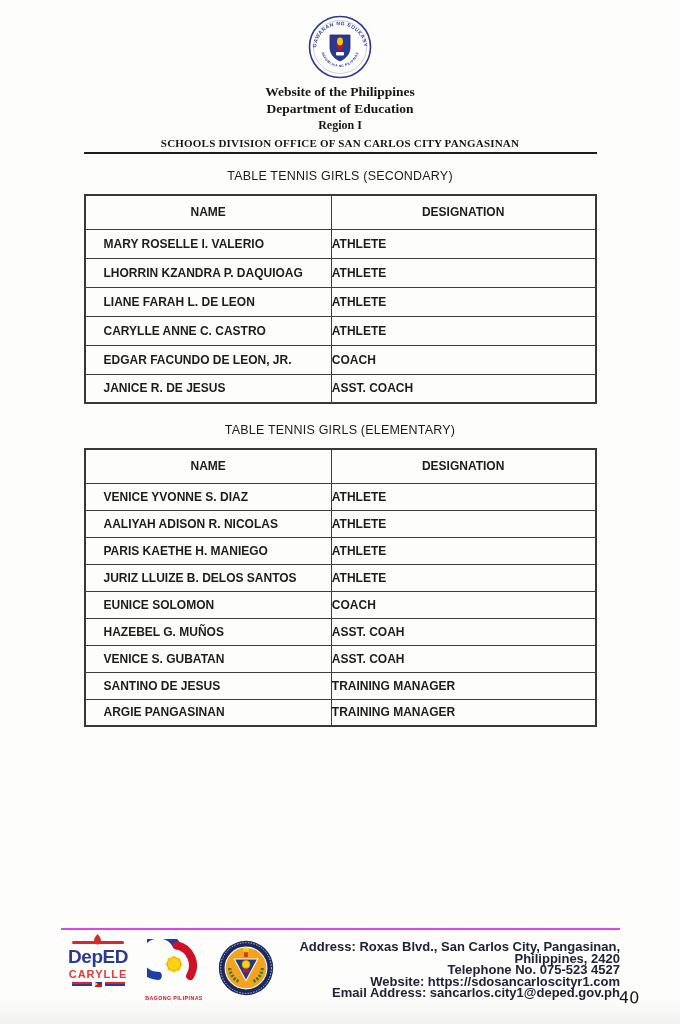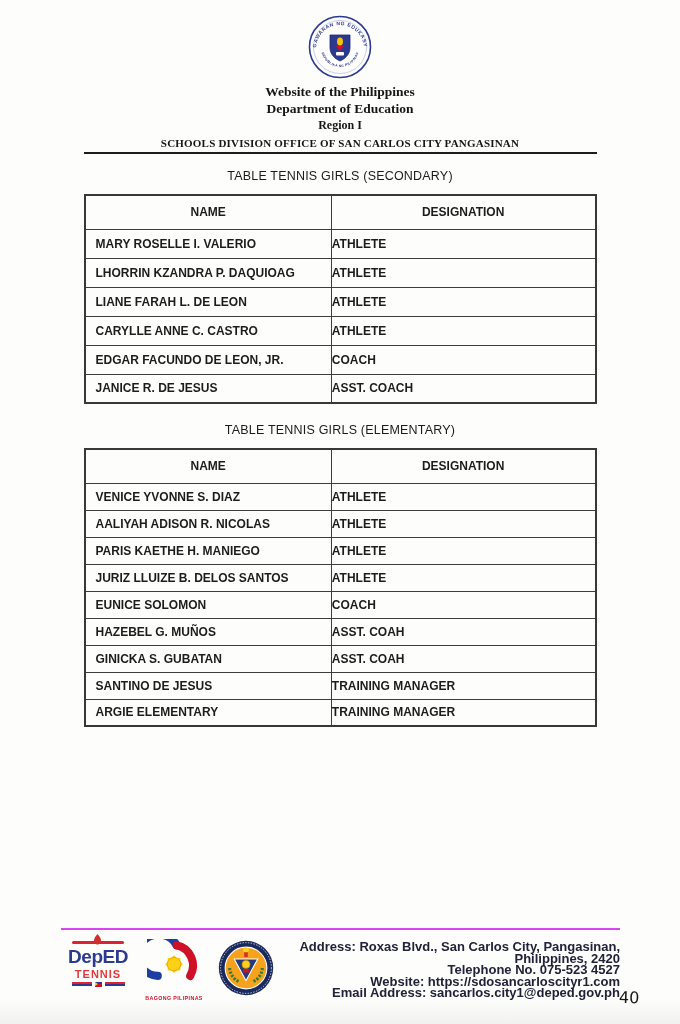--- a/index.html
+++ b/index.html
@@ -39,21 +39,21 @@
   table.roster {
     width:513px; margin:11px auto 0;
     border-collapse:collapse; table-layout:fixed;
     border:2px solid #383838;
   }
   table.roster th, table.roster td {
     border:1.6px solid #3d3d3d;
     font-size:12px; color:#1c1c1c; font-weight:bold;
   }
   table.roster th { height:34px; text-align:center; }
-  table.roster td.cell-name { text-align:left; padding-left:10px; height:29px; }
+  table.roster td.cell-name { text-align:left; padding-left:18px; height:29px; }
   table.roster td.cell-desig { text-align:left; }
   table.roster.t2 td.cell-name { height:27px; }
   col.c-name { width:48.3%; }
   col.c-desig { width:51.7%; }
 
   
   .footer { position:absolute; left:61px; top:928px; width:559px; border-top:2px solid #d946ef; }
   .footer-inner { display:flex; justify-content:space-between; align-items:flex-start; }
   .logos { display:flex; gap:13px; align-items:flex-start; margin-top:9px; margin-left:4px; }
 
@@ -184,45 +184,45 @@
       </tr>
       <tr>
         <td class="cell-name">EUNICE SOLOMON</td>
         <td class="cell-desig">COACH</td>
       </tr>
       <tr>
         <td class="cell-name">HAZEBEL G. MUÑOS</td>
         <td class="cell-desig">ASST. COAH</td>
       </tr>
       <tr>
-        <td class="cell-name">GINICKA S. GUBATAN</td>
+        <td class="cell-name">VENICE S. GUBATAN</td>
         <td class="cell-desig">ASST. COAH</td>
       </tr>
       <tr>
         <td class="cell-name">SANTINO DE JESUS</td>
         <td class="cell-desig">TRAINING MANAGER</td>
       </tr>
       <tr>
-        <td class="cell-name">ARGIE ELEMENTARY</td>
+        <td class="cell-name">ARGIE PANGASINAN</td>
         <td class="cell-desig">TRAINING MANAGER</td>
       </tr>
     </tbody>
   </table>
 
   <div class="footer">
     <div class="footer-inner">
       <div class="logos">
 
         <div class="deped-logo">
           <div class="deped-rule"></div>
           <div class="deped-word">DepED</div>
           <svg class="deped-flame" viewBox="0 0 9 11">
             <path d="M4.5,0 C6.5,2.5 8,4 8,6.8 A3.5,3.8 0 0 1 1,6.8 C1,4 2.5,2.5 4.5,0 z" fill="#d22c2c"></path>
           </svg>
-          <div class="deped-matatag">TENNIS</div>
+          <div class="deped-matatag">CARYLLE</div>
           <div class="deped-ministrip">
             <div class="ministrip-bar"></div>
             <div class="ministrip-flag"></div>
             <div class="ministrip-bar"></div>
           </div>
         </div>
 
         <div class="bagong-logo">
           <svg width="54" height="54" viewBox="0 0 60 60">
             <path d="M33,7 A23,23 0 1 0 12,41" fill="none" stroke="#1d3fa3" stroke-width="9" stroke-linecap="round"></path>

